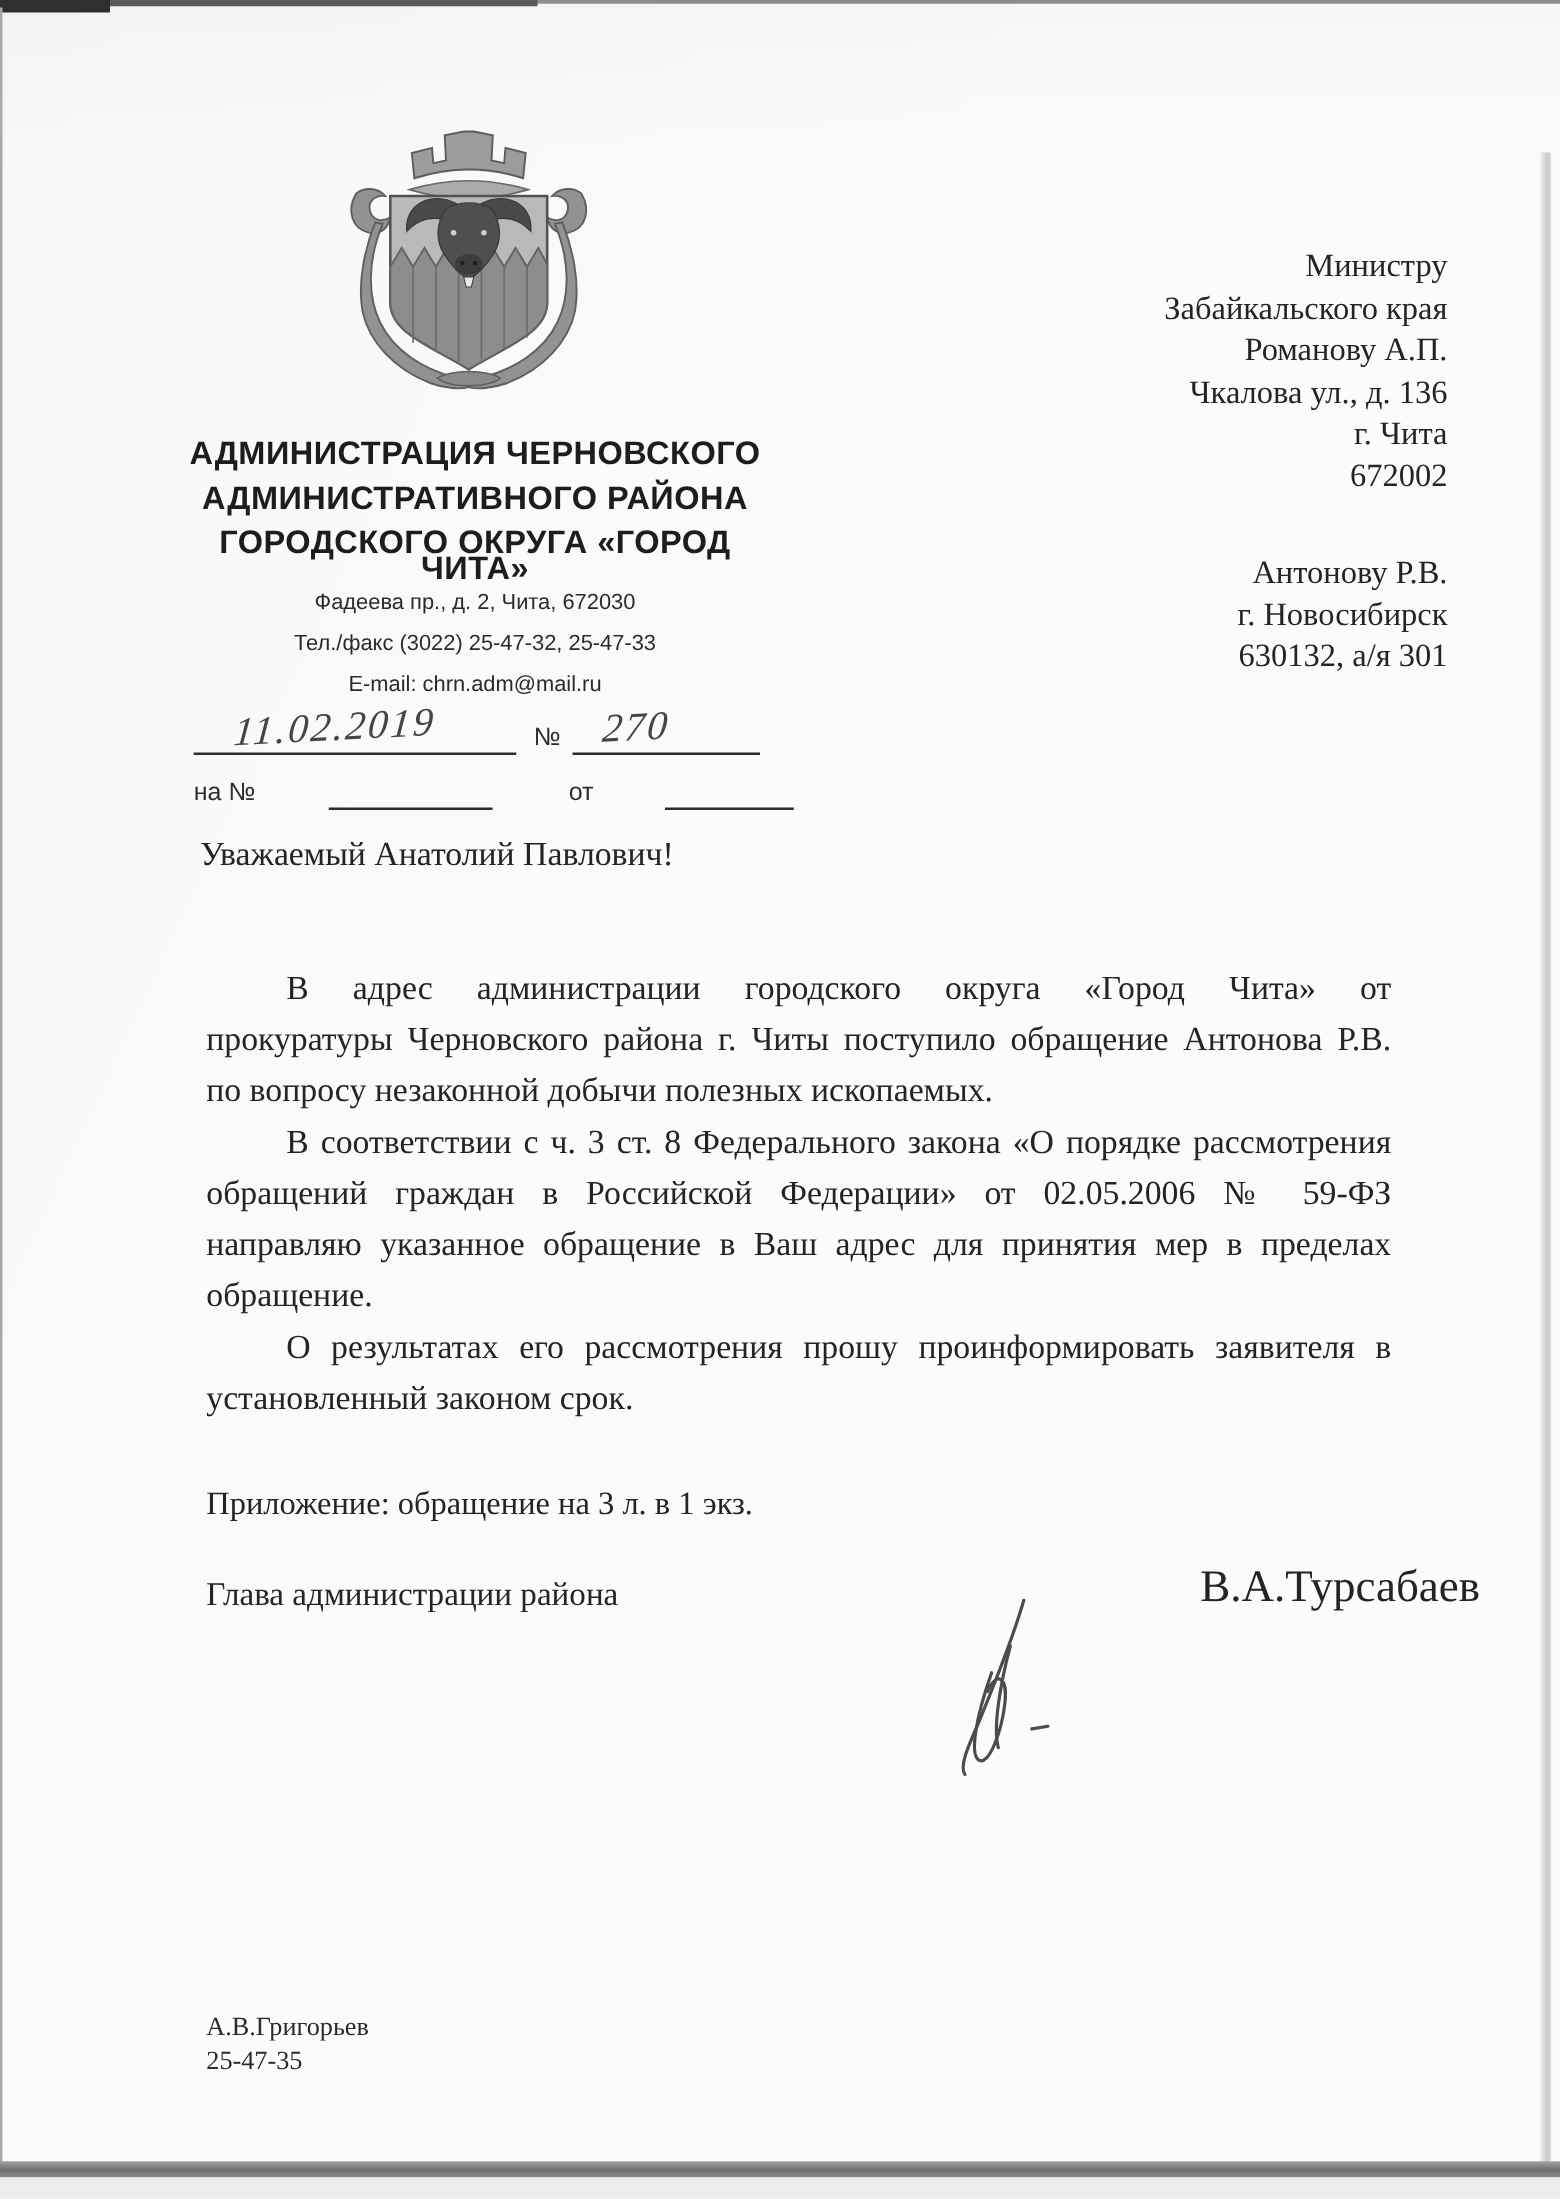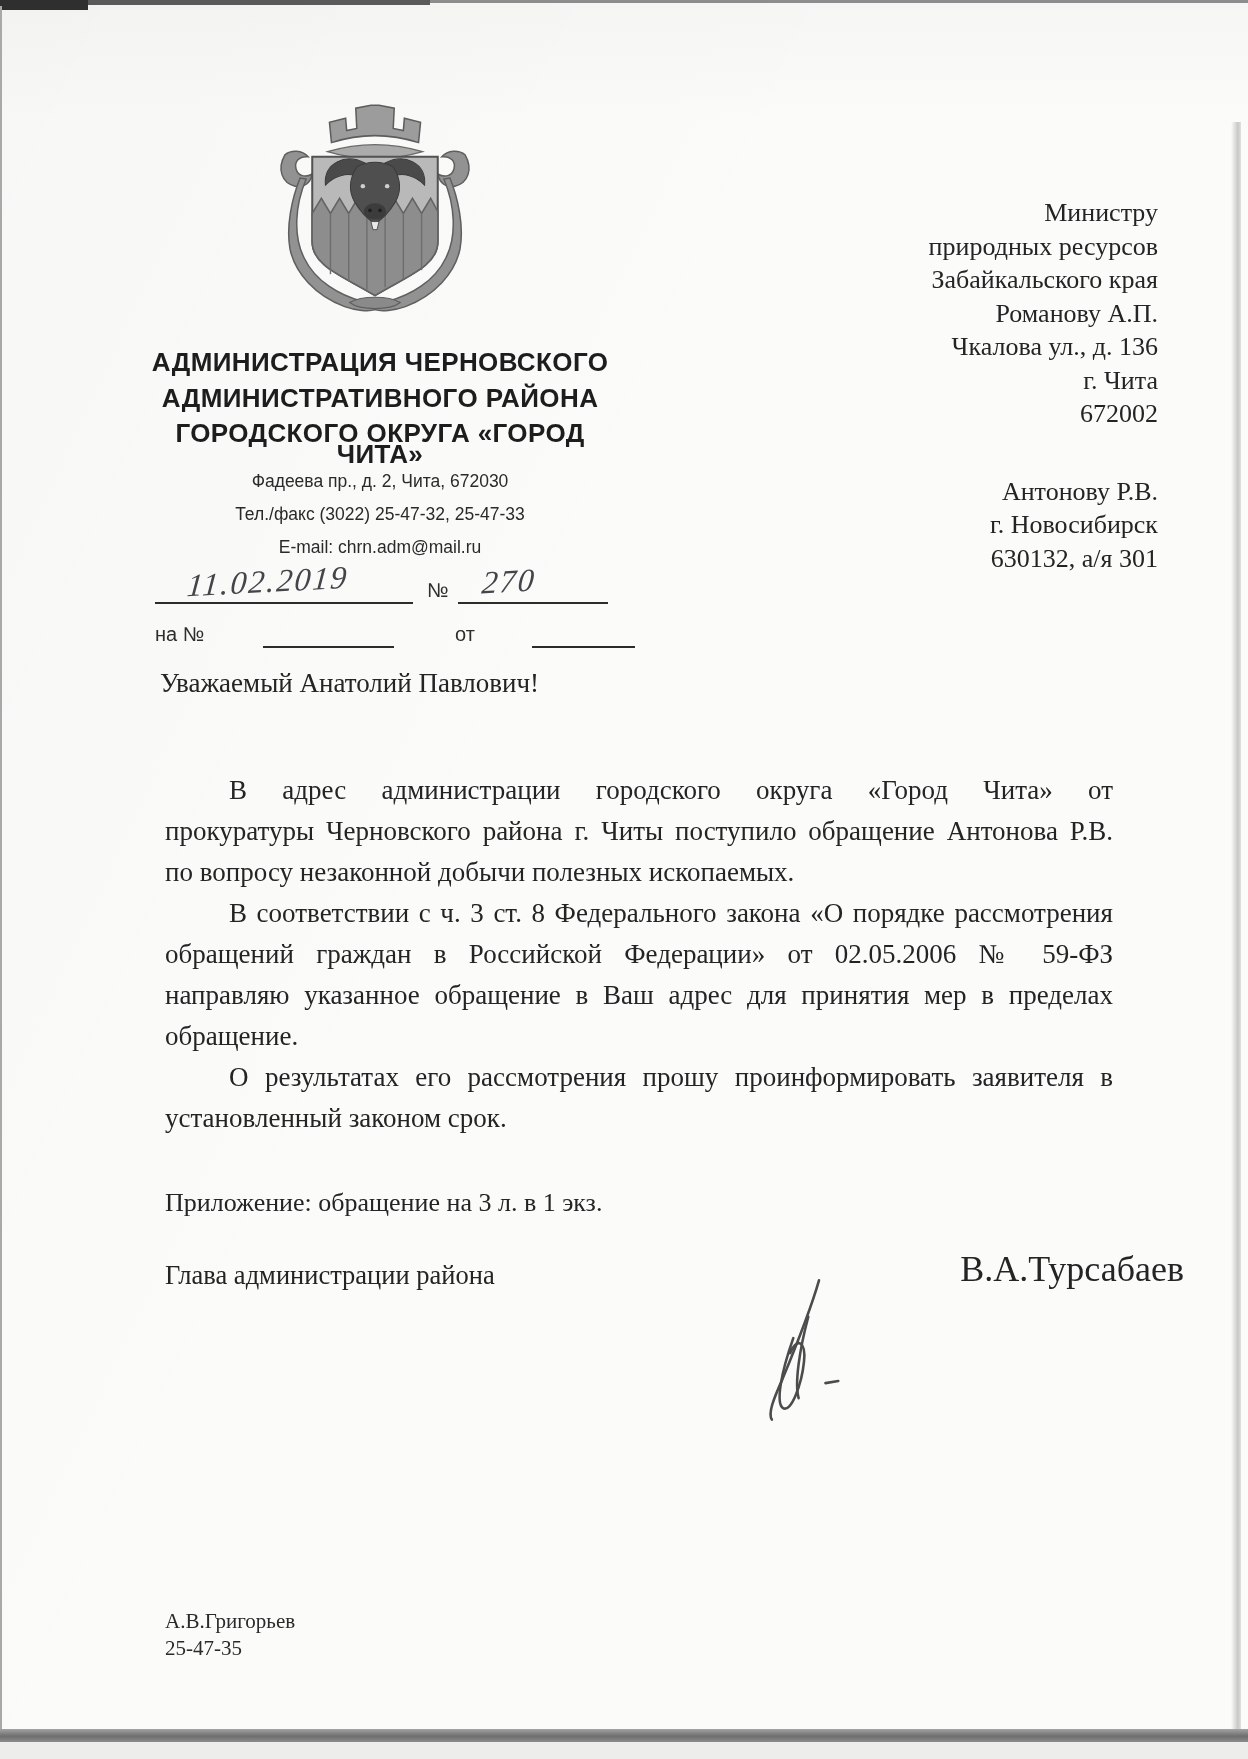--- a/index.html
+++ b/index.html
@@ -149,21 +149,20 @@
     <div class="ref-row ref-row2">
       <span class="ref-label" style="padding-left:0">на №</span>
       <div class="u-seg seg-na"></div>
       <span class="ref-label">от</span>
       <div class="u-seg seg-ot"></div>
     </div>
   </div>
 
   <div class="recipient">
     <div>Министру</div>
-    <div>природных ресурсов</div>
     <div>Забайкальского края</div>
     <div>Романову А.П.</div>
     <div>Чкалова ул., д. 136</div>
     <div>г. Чита</div>
     <div>672002</div>
     <div class="gap"></div>
     <div>Антонову Р.В.</div>
     <div>г. Новосибирск</div>
     <div>630132, а/я 301</div>
   </div>

